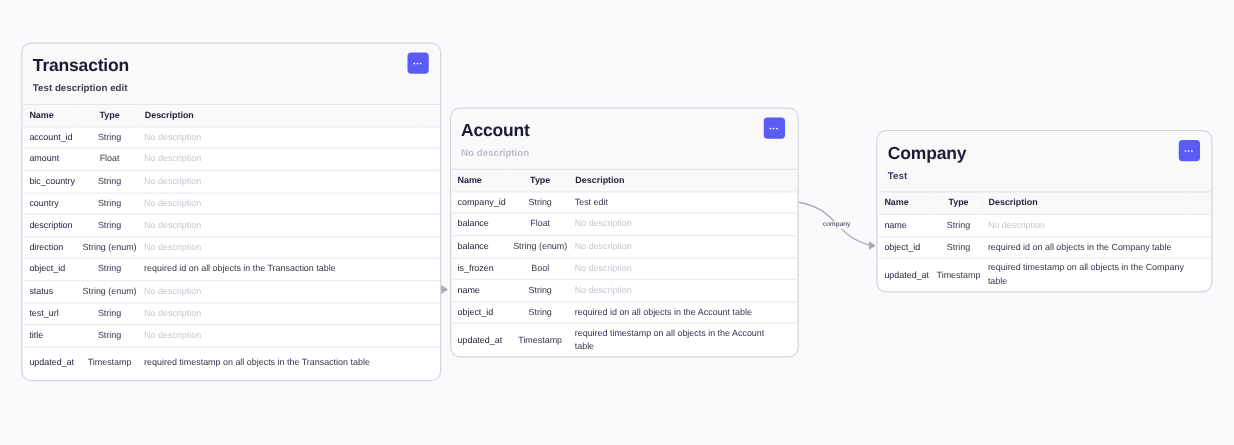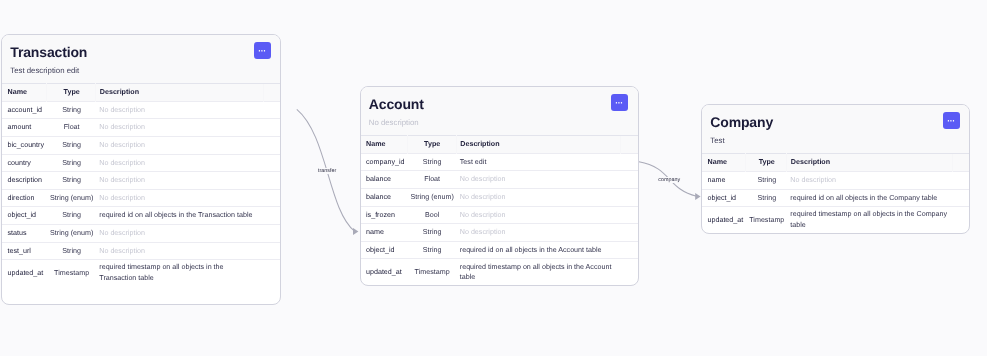--- a/index.html
+++ b/index.html
@@ -3,21 +3,21 @@
 <meta charset="utf-8">
 <style>
   html,body{margin:0;padding:0;}
   body{width:987px;height:356px;overflow:hidden;background:#fafafc;
        font-family:"Liberation Sans",sans-serif;-webkit-font-smoothing:antialiased;text-rendering:geometricPrecision;}
   #canvas{position:relative;width:987px;height:356px;}
   .card{position:absolute;background:#ffffff;border:1px solid #d2d3de;border-radius:8px;
         box-sizing:border-box;overflow:hidden;}
   .card-head{padding:9px 12px 0 8.3px;position:relative;height:48px;box-sizing:border-box;background:#f9f9fa;filter:opacity(99.9%);}
   .card-title{font-size:14px;font-weight:700;color:#1b1b38;letter-spacing:-0.15px;line-height:16px;}
-  .card-sub{font-size:7.8px;color:#3f3f59;margin-top:6px;line-height:9px;padding-left:0px;}
+  .card-sub{font-size:7.8px;color:#3f3f59;margin-top:6px;line-height:9px;padding-left:0px;font-weight:bold;}
   .card-sub.empty{color:#bfc0cc;}
   .menu-btn{position:absolute;right:9.5px;top:7px;width:17px;height:17px;border-radius:3px;
             background:#5b5bf5;display:flex;align-items:center;justify-content:center;gap:1.3px;}
   .menu-btn svg.dots{width:17px;height:17px;display:block;}
   table{border-collapse:collapse;width:100%;table-layout:auto;filter:opacity(99.9%);}
   th,td{box-sizing:border-box;text-align:left;font-size:7.15px;padding:0 2.5px 0 3.5px;border-top:1px solid #ececf2;
         vertical-align:middle;color:#35354f;line-height:10.6px;height:17.6px;}
   th{font-weight:700;background:#f9f9fa;color:#24243f;border-top:1px solid #e3e4ec;height:17.8px;}
   td.nm{font-weight:400;color:#24243f;}
   td.desc.empty{color:#c6c7d2;}
@@ -39,21 +39,21 @@
 
 <svg class="edges" viewBox="0 0 987 356">
   <path d="M296.8,109.3 C327.6,135.1 328.0,209.5 354.5,231.2" fill="none" stroke="#a9aab8" stroke-width="1.05"></path>
   <path d="M353.0,227.9 L358.4,231.5 L353.0,235.1 z" fill="#a9aab8"></path>
   <path d="M639.0,161.8 C671.1,167.4 667.0,189.0 696.5,196.2" fill="none" stroke="#a9aab8" stroke-width="1.05"></path>
   <path d="M695.2,192.9 L700.6,196.4 L695.2,200.0 z" fill="#a9aab8"></path>
 </svg>
 <div class="edge-label" style="left:327.2px;top:171.4px;">transfer</div>
 <div class="edge-label" style="left:669.3px;top:180.3px;">company</div>
 
-<div class="card" id="card-transaction" style="left:1px;top:34px;width:280px;height:271px;">
+<div class="card" id="card-transaction" style="left:17px;top:34px;width:336px;height:271px;">
   <div class="card-head">
     <div class="card-title">Transaction</div>
     <div class="card-sub">Test description edit</div>
     <div class="menu-btn">
           <svg class="dots" viewBox="0 0 17 17">
             <rect x="4.75" y="8.1" width="1.35" height="1.35" rx="0.55" fill="#fff"></rect>
             <rect x="7.25" y="8.1" width="1.35" height="1.35" rx="0.55" fill="#fff"></rect>
             <rect x="9.8" y="8.1" width="1.35" height="1.35" rx="0.55" fill="#fff"></rect>
           </svg>
         </div>
@@ -111,20 +111,26 @@
         <td class="act"></td>
       </tr>
       <tr>
         <td class="nm">status</td>
         <td class="ty">String (enum)</td>
         <td class="desc empty">No description</td>
         <td class="act"></td>
       </tr>
       <tr>
         <td class="nm">test_url</td>
+        <td class="ty">String</td>
+        <td class="desc empty">No description</td>
+        <td class="act"></td>
+      </tr>
+      <tr>
+        <td class="nm">title</td>
         <td class="ty">String</td>
         <td class="desc empty">No description</td>
         <td class="act"></td>
       </tr>
       <tr class="two">
         <td class="nm">updated_at</td>
         <td class="ty">Timestamp</td>
         <td class="desc">required timestamp on all objects in the Transaction table</td>
         <td class="act"></td>
       </tr>

